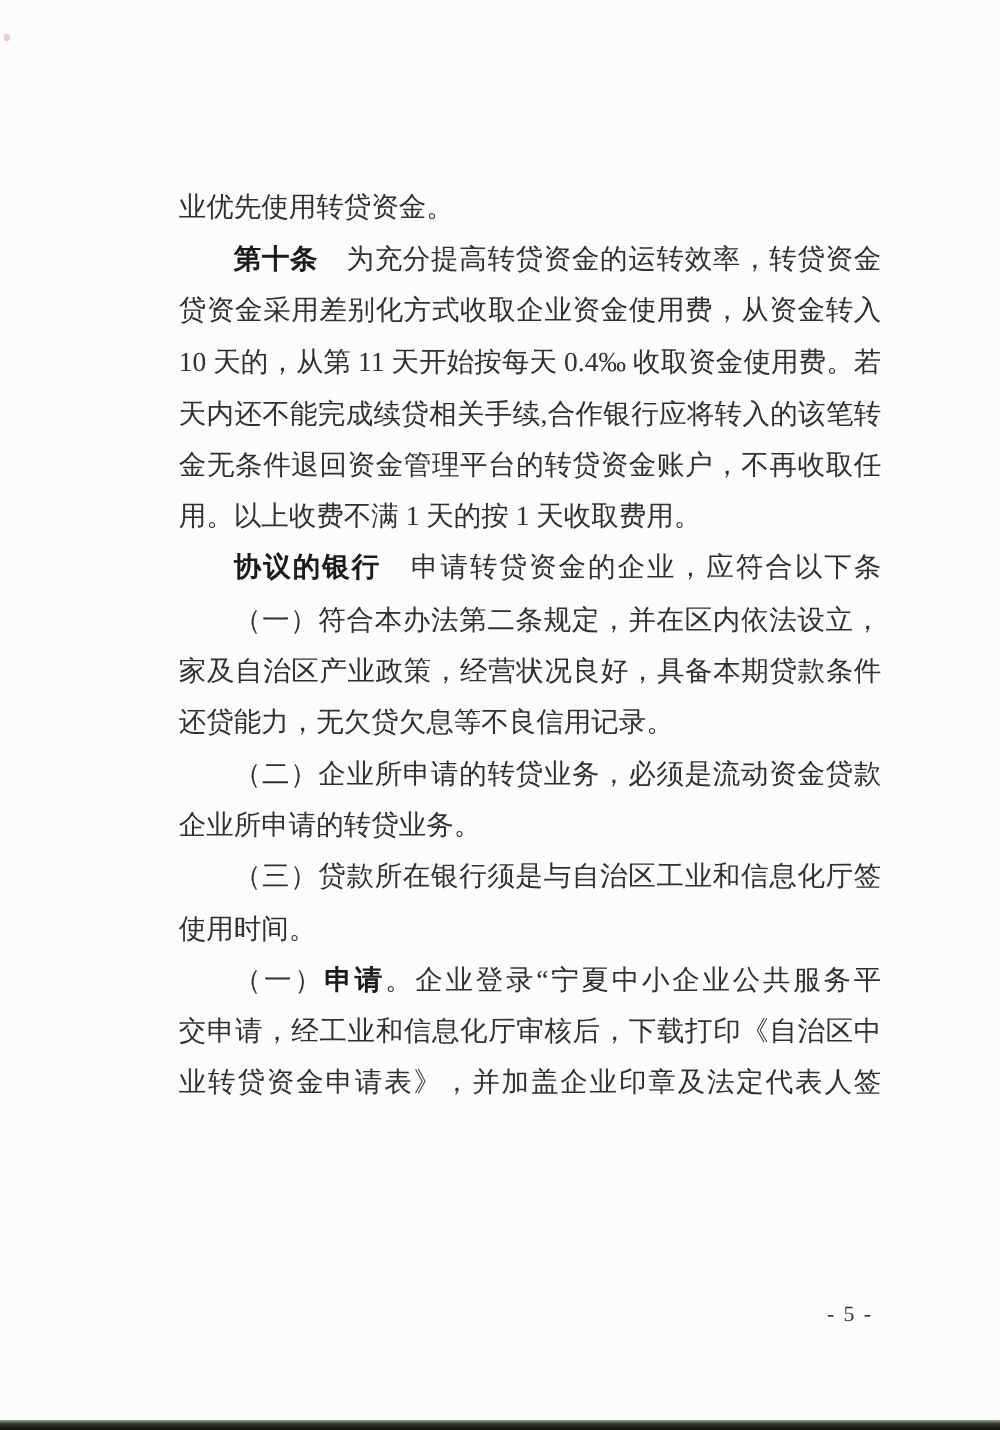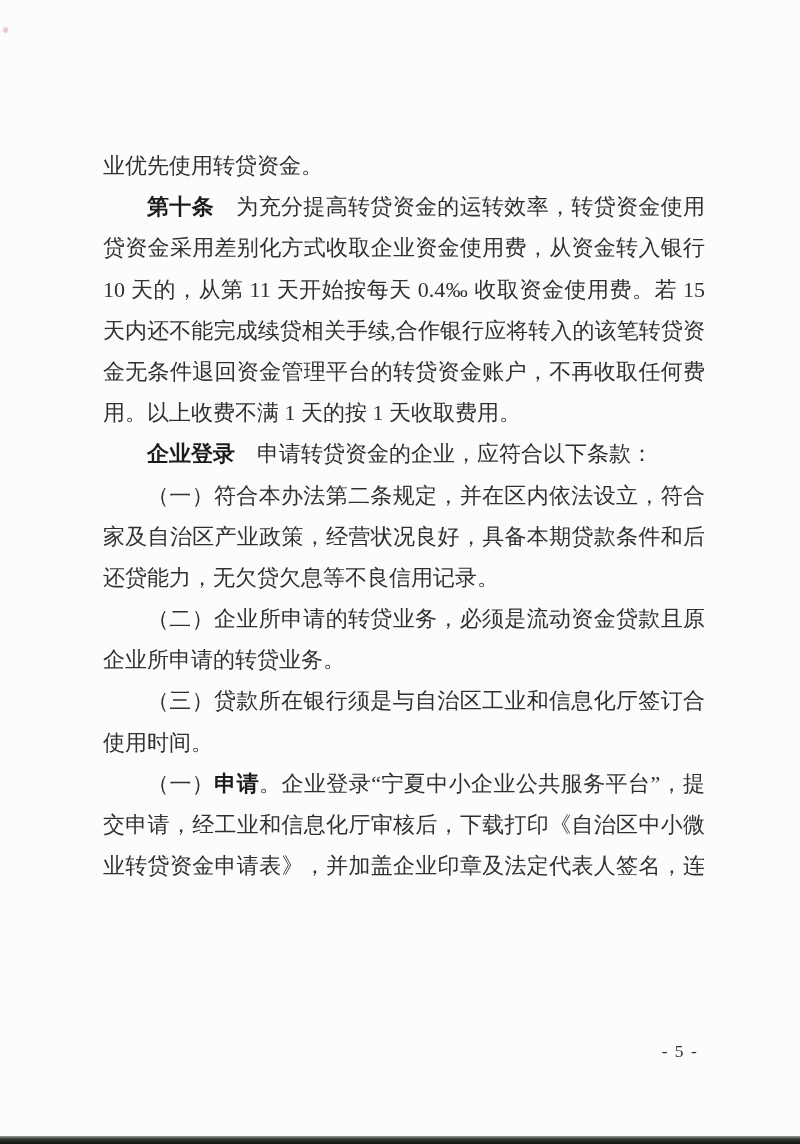--- a/index.html
+++ b/index.html
@@ -19,20 +19,21 @@
     left: 103px; top: 145px; width: 602px;
     color: var(--ink, #303030);
     font-size: 22px;
     line-height: 41.2px;
   }
   .line {
     height: 41.2px;
     overflow: hidden;
     text-align: justify;
     text-align-last: left;
+    margin-left: 40px;
   }
   .line.fill { text-align-last: justify; }
   .line.indent { text-indent: 44px; }
   .bold {
     font-weight: bold;
     color: var(--ink-bold, #1b1b1b);
   }
   .page-number {
     position: absolute;
     top: 1041px; left: 645px; width: 70px;
@@ -62,21 +63,21 @@
 <div class="page">
   <div class="speck"></div>
   <main class="text-block" id="doc-body">
       <div class="line"><span>业优先使用转贷资金。</span></div>
       <div class="line indent fill"><span class="bold">第十条</span><span>　为充分提高转贷资金的运转效率，转贷资金使用时</span></div>
       <div class="line fill"><span>贷资金采用差别化方式收取企业资金使用费，从资金转入银行开</span></div>
       <div class="line fill"><span>10 天的，从第 11 天开始按每天 0.4‰ 收取资金使用费。若 15</span></div>
       <div class="line fill"><span>天内还不能完成续贷相关手续,合作银行应将转入的该笔转贷资</span></div>
       <div class="line fill"><span>金无条件退回资金管理平台的转贷资金账户，不再收取任何费</span></div>
       <div class="line"><span>用。以上收费不满 1 天的按 1 天收取费用。</span></div>
-      <div class="line indent"><span class="bold">企业登录</span><span>　申请转贷资金的企业，应符合以下条款：</span></div>
+      <div class="line indent"><span class="bold">协议的银行</span><span>　申请转贷资金的企业，应符合以下条款：</span></div>
       <div class="line indent fill"><span>（一）符合本办法第二条规定，并在区内依法设立，符合国</span></div>
       <div class="line fill"><span>家及自治区产业政策，经营状况良好，具备本期贷款条件和后续</span></div>
       <div class="line"><span>还贷能力，无欠贷欠息等不良信用记录。</span></div>
       <div class="line indent fill"><span>（二）企业所申请的转贷业务，必须是流动资金贷款且原流</span></div>
       <div class="line"><span>企业所申请的转贷业务。</span></div>
       <div class="line indent fill"><span>（三）贷款所在银行须是与自治区工业和信息化厅签订合作</span></div>
       <div class="line"><span>使用时间。</span></div>
       <div class="line indent fill"><span>（一）</span><span class="bold">申请</span><span>。企业登录“宁夏中小企业公共服务平台”，提</span></div>
       <div class="line fill"><span>交申请，经工业和信息化厅审核后，下载打印《自治区中小微企</span></div>
       <div class="line fill"><span>业转贷资金申请表》，并加盖企业印章及法定代表人签名，连同</span></div>

